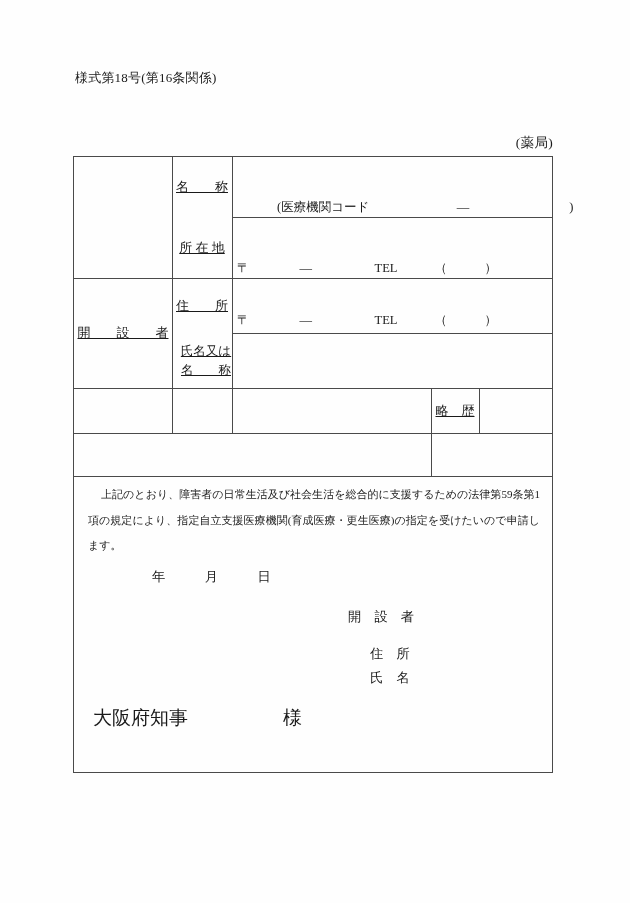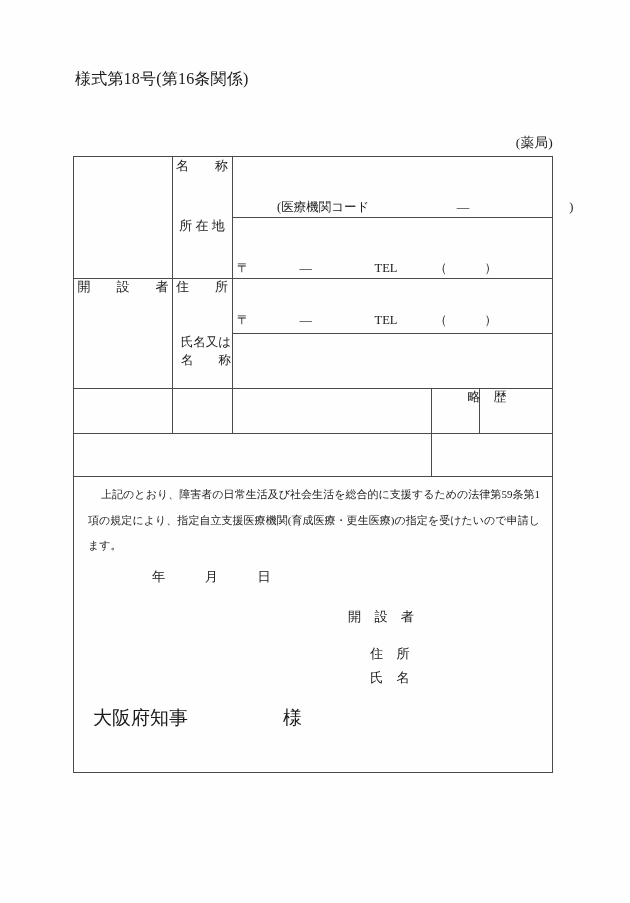--- a/index.html
+++ b/index.html
@@ -18,21 +18,21 @@
     height: 903px;
     background: #fefefe;
     overflow: hidden;
   }
 
   
   .form-no {
     position: absolute;
     left: 75px;
     top: 69px;
-    font-size: 16px;
+    font-size: 13px;
     letter-spacing: 0.2px;
     white-space: nowrap;
   }
   .doc-title {
     position: absolute;
     left: 73px;
     top: 103px;
     width: 480px;
     text-align: center;
     font-size: 14px;
@@ -67,22 +67,23 @@
   .hline { height: 1px; }
 
   .cell {
     position: absolute;
     box-sizing: border-box;
     display: flex;
     font-size: 13px;
     color: #1a1a1a;
   }
   .cell-center {
-    align-items: flex-start;
+    align-items: center;
     justify-content: center;
+    text-decoration: underline;
   }
   .cell-mid-left {
     align-items: center;
     justify-content: flex-start;
   }
   .lbl {
     display: block;
     white-space: nowrap;
     text-align: center;
   }
@@ -199,21 +200,21 @@
 
     <div class="cell cell-center" style="left:98px; top:176px; width:60px; height:55px;padding-left:8px;">
       <span class="lbl-2line">
         <span>氏名又は</span><br>
         <span>名　　称</span>
       </span>
     </div>
     <div class="cell cell-mid-left" style="left:158px; top:176px; width:321px; height:55px; padding-left:8px;"></div>
 
     <div class="cell cell-mid-left" style="left:158px; top:231px; width:199px; height:45px; padding-left:8px;"></div>
-    <div class="cell cell-center" style="left:357px; top:231px; width:48px; height:45px;margin-left:32px;">
+    <div class="cell cell-center" style="left:357px; top:231px; width:48px; height:45px;">
       <span class="lbl">略　歴</span>
     </div>
     <div class="cell cell-mid-left" style="left:405px; top:231px; width:74px; height:45px; padding-left:6px;"></div>
 
     <div class="cell cell-mid-left" style="left:357px; top:276px; width:122px; height:43px; padding-left:8px;"></div>
 
   </div>
 
   <div class="body-text">上記のとおり、障害者の日常生活及び社会生活を総合的に支援するための法律第59条第1項の規定により、指定自立支援医療機関(育成医療・更生医療)の指定を受けたいので申請します。</div>
 

